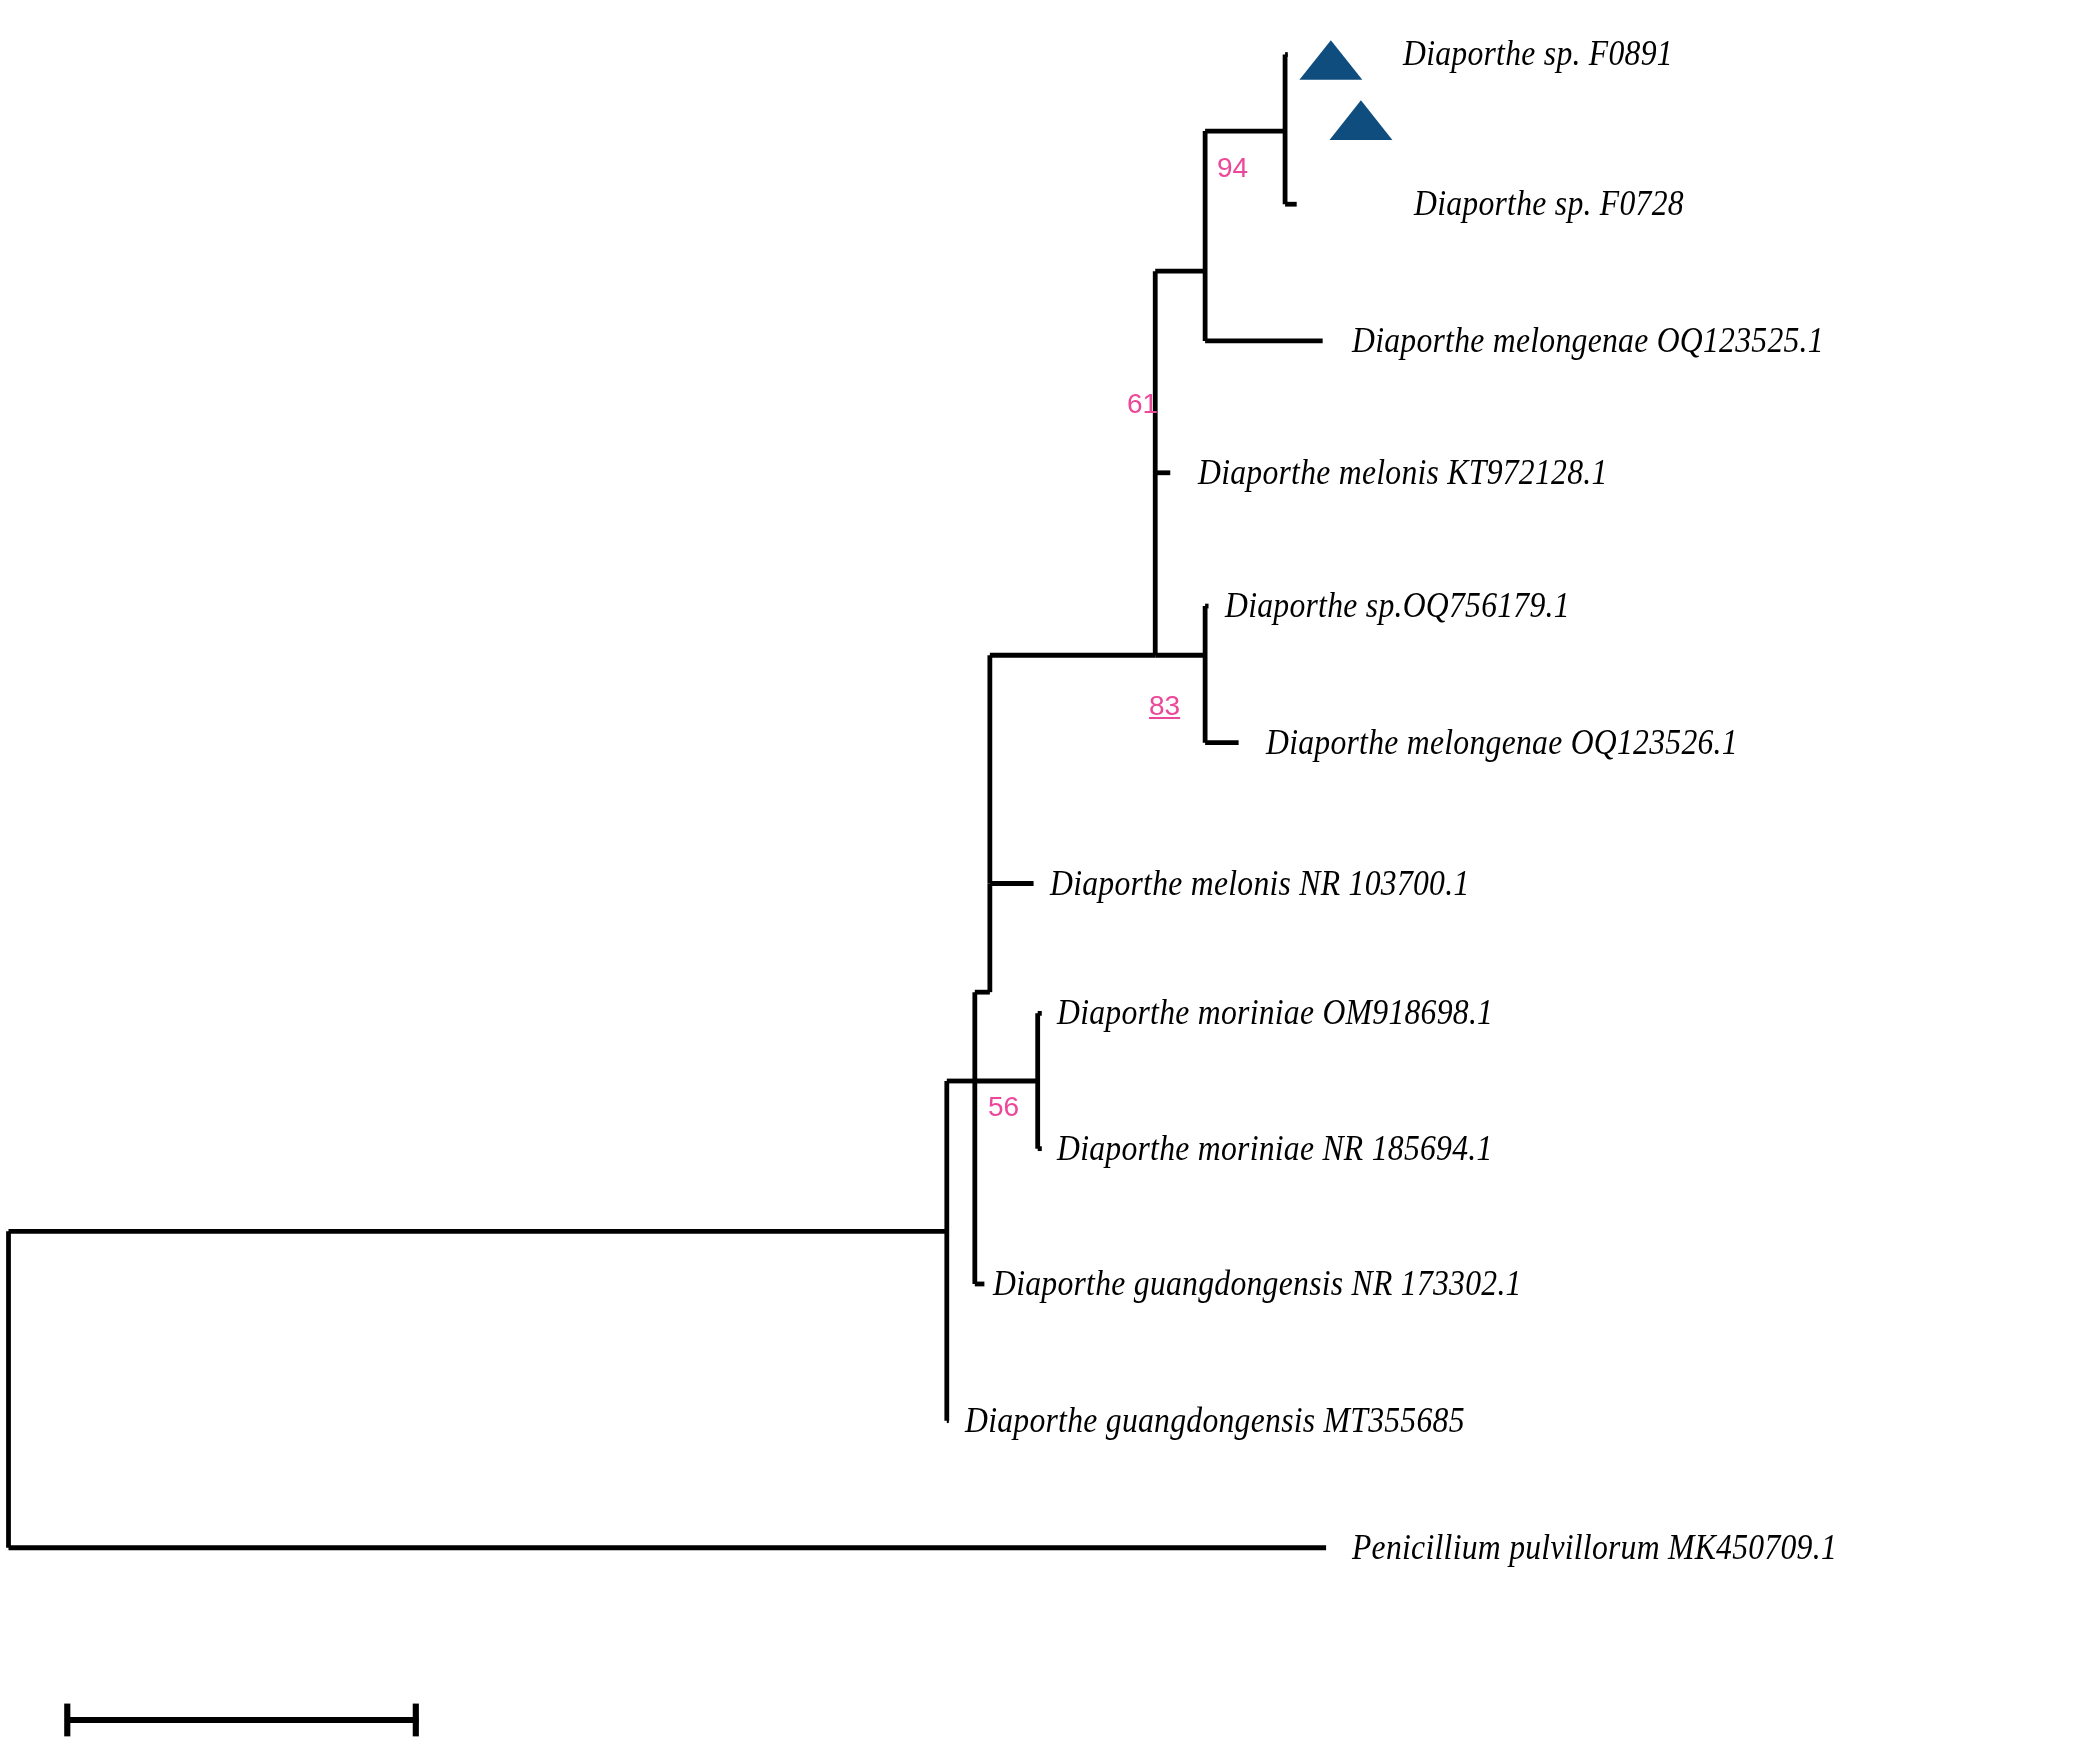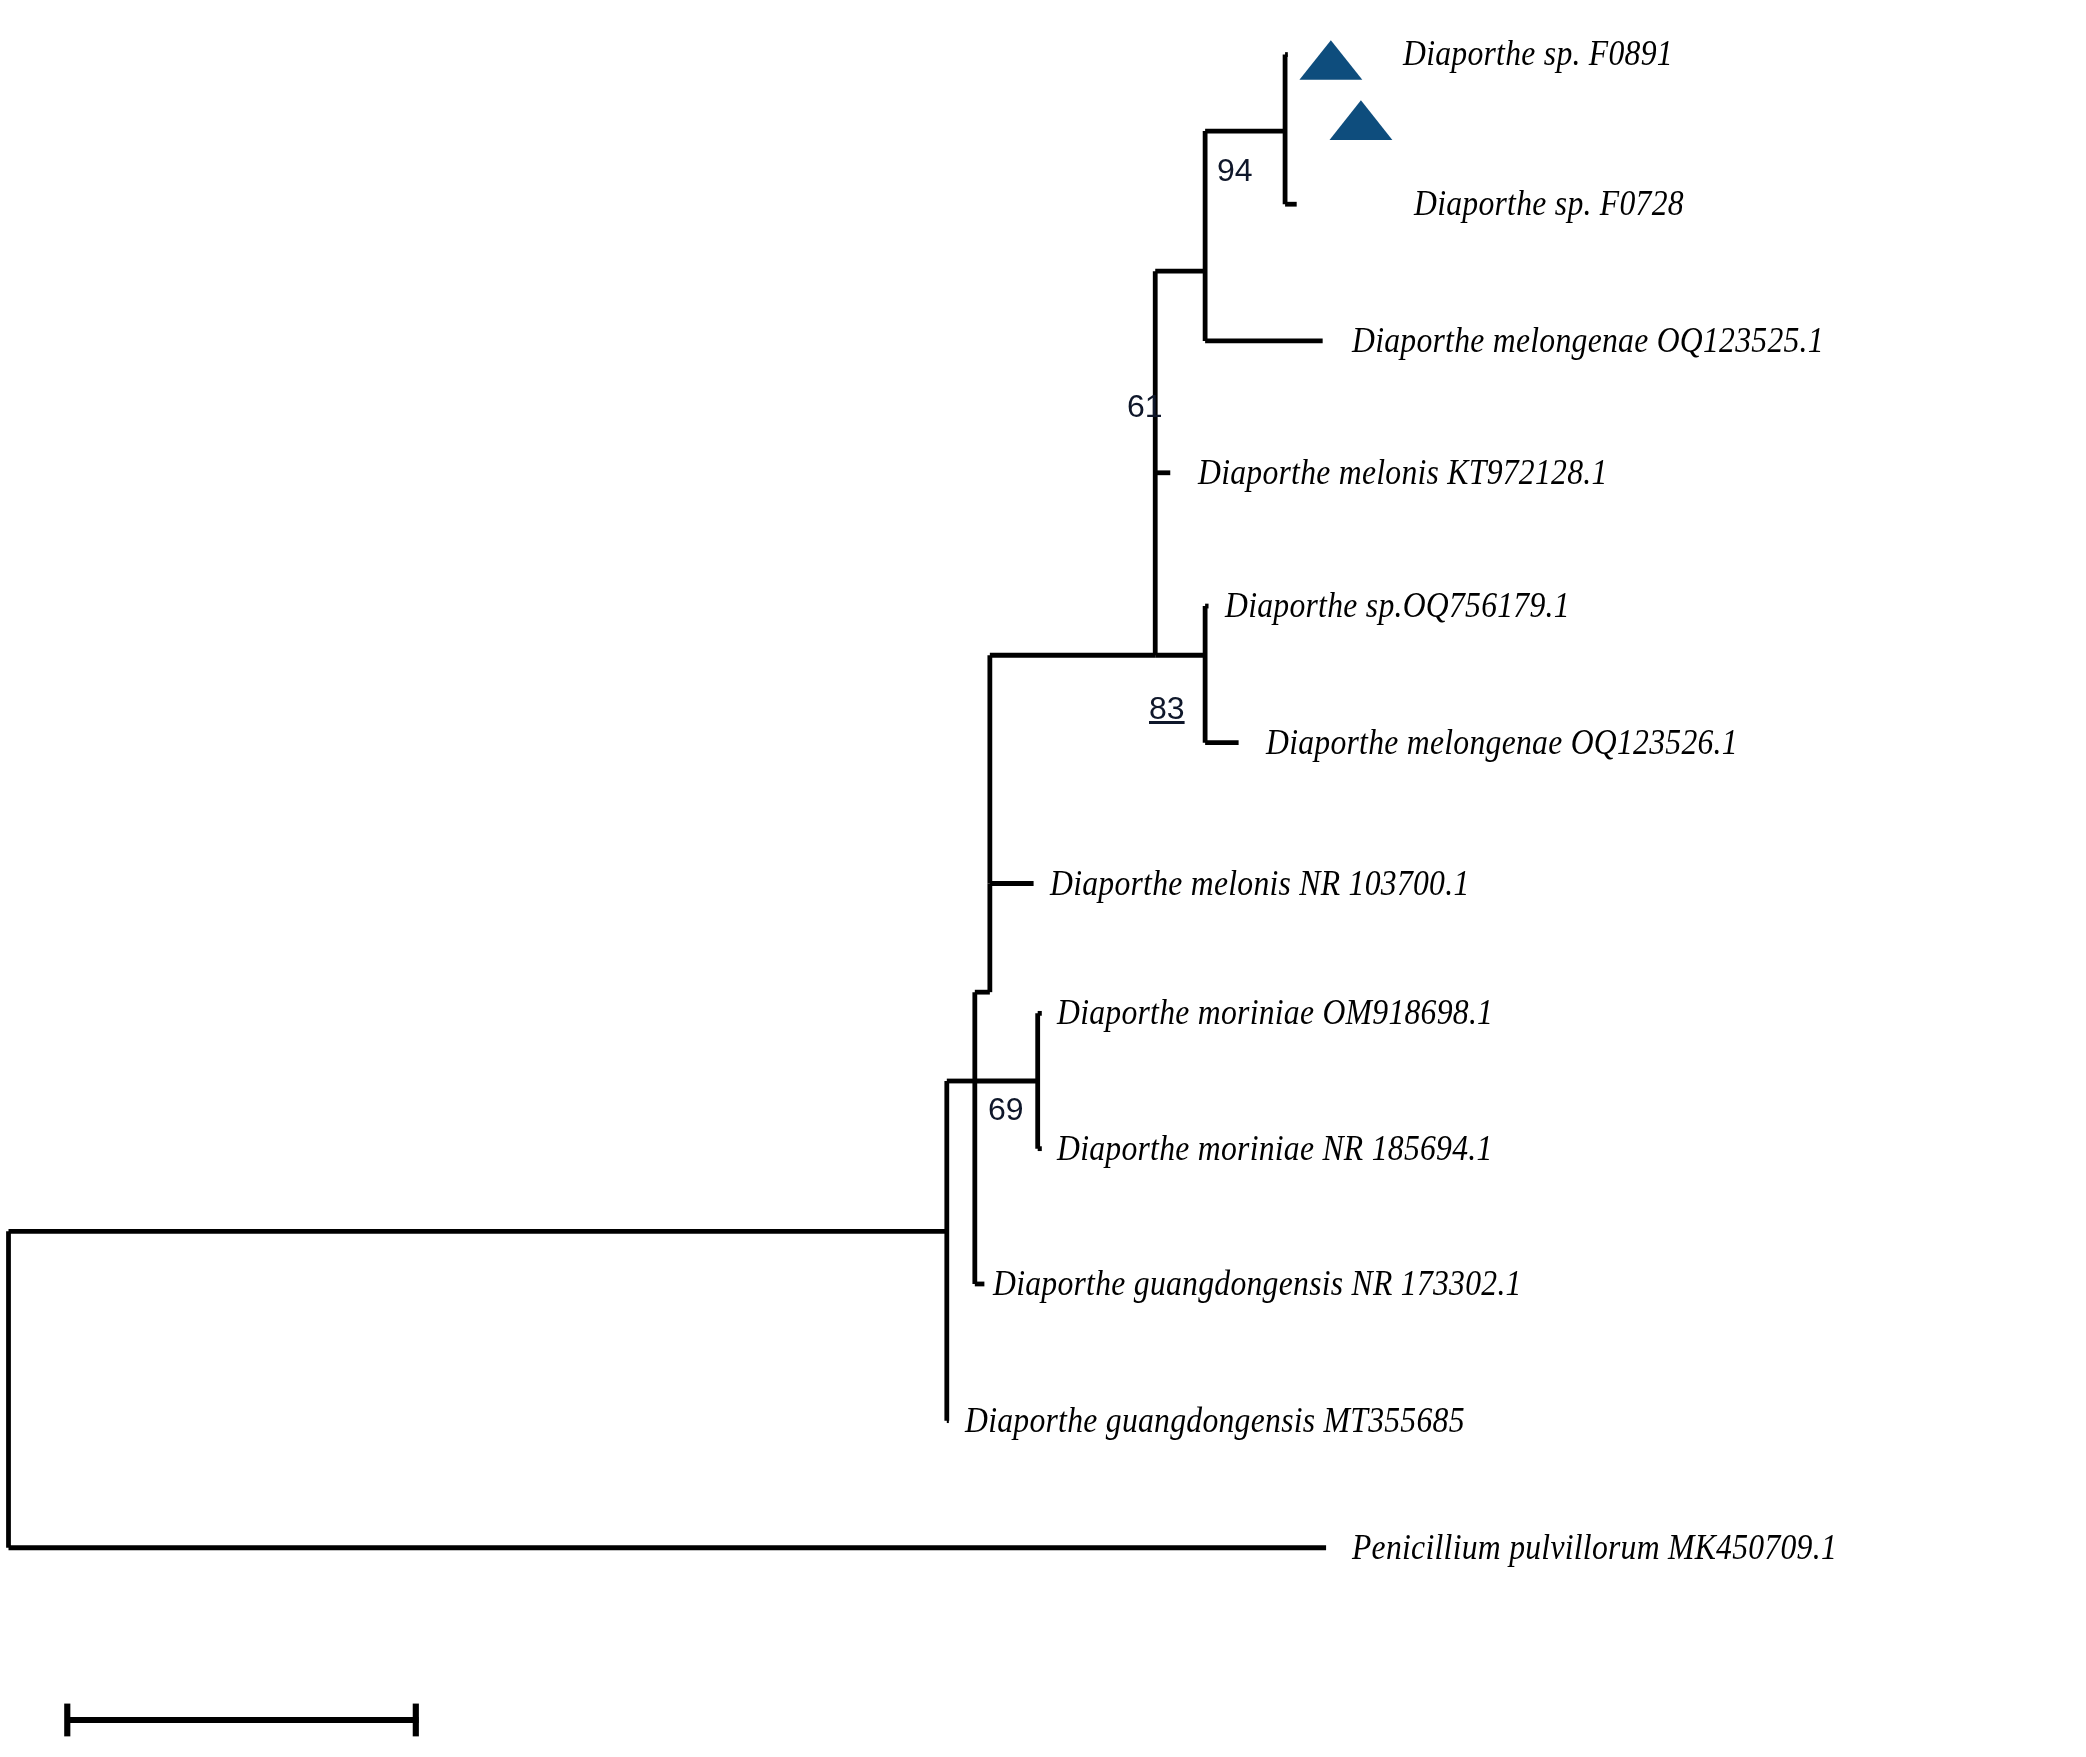--- a/index.html
+++ b/index.html
@@ -32,22 +32,22 @@
     color: #000000;
     white-space: nowrap;
     line-height: 1;
     transform: scaleX(0.88);
     transform-origin: left center;
     letter-spacing: 0.3px;
   }
   .boot-label {
     position: absolute;
     font-family: "Liberation Sans", "DejaVu Sans", sans-serif;
-    font-size: 32px;
-    color: #0f172a;
+    font-size: 28px;
+    color: #ec4899;
     white-space: nowrap;
     line-height: 1;
   }
   .scale-label {
     position: absolute;
     font-family: "Liberation Sans", "DejaVu Sans", sans-serif;
     font-size: 30px;
     color: #000000;
     white-space: nowrap;
     line-height: 1;
@@ -139,18 +139,18 @@
   <div class="taxon-label" style="left:965px; top:1370px;">Diaporthe guangdongensis MT355685</div>
 
   <div class="taxon-label" style="left:1352px; top:1497px;">Penicillium pulvillorum MK450709.1</div>
 
   <div class="boot-label" style="left:1217px; top:122px;">94</div>
 
   <div class="boot-label" style="left:1127px; top:358px;">61</div>
 
   <div class="boot-label" style="left:1149px; top:660px;text-decoration:underline;">83</div>
 
-  <div class="boot-label" style="left:988px; top:1061px;">69</div>
+  <div class="boot-label" style="left:988px; top:1061px;">56</div>
 
   <div class="scale-label" style="left:212px; top:1723px;">0.05</div>
 
 </div>
 
 
 </body></html>

